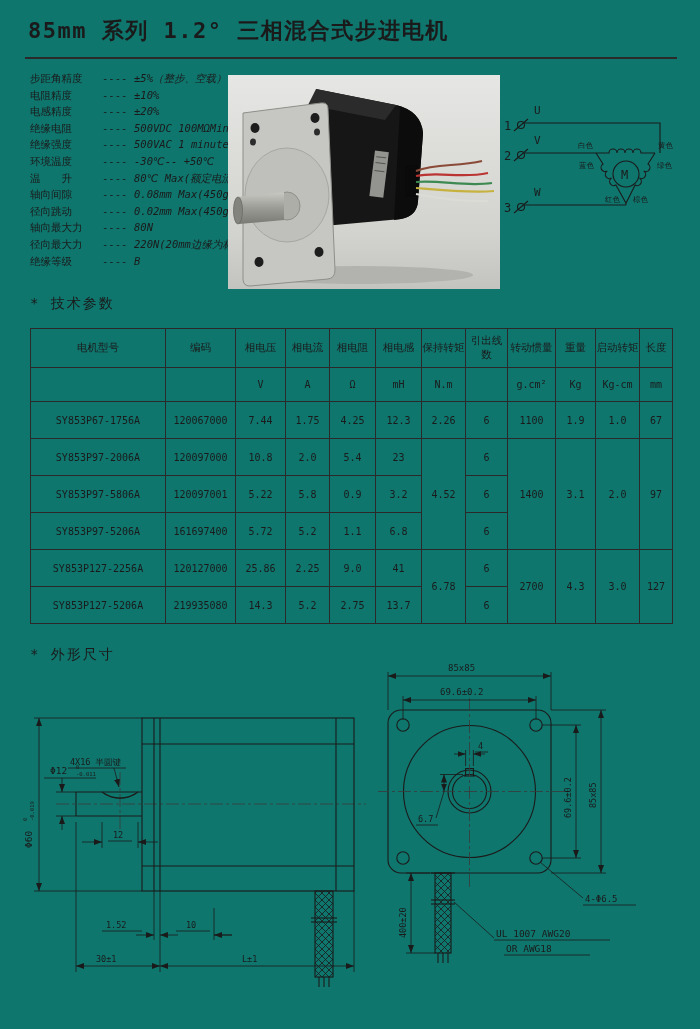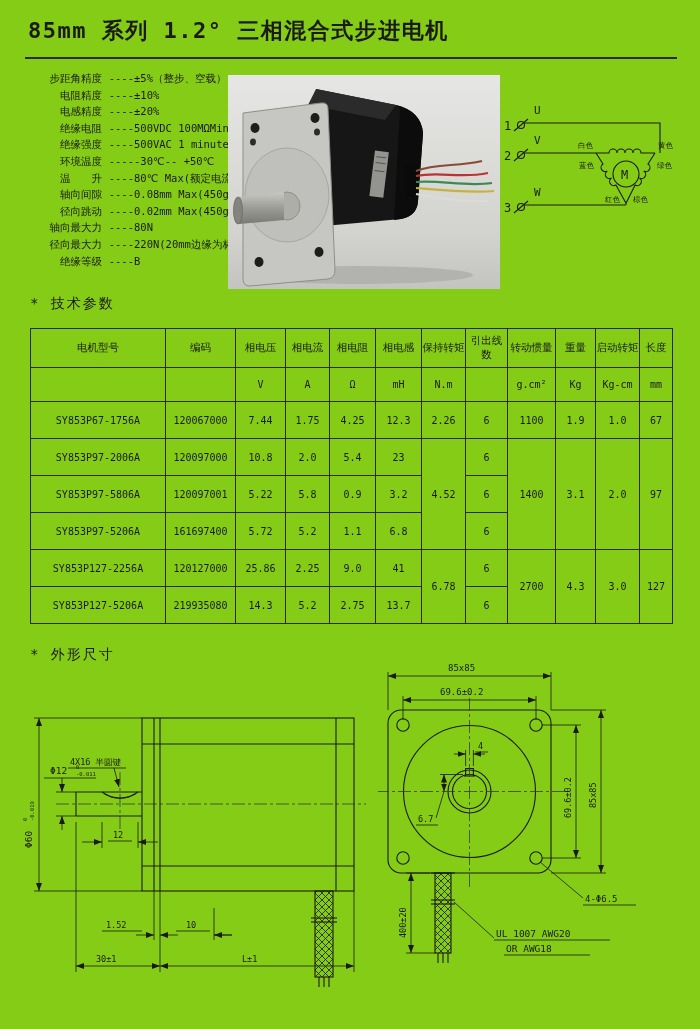--- a/index.html
+++ b/index.html
@@ -1,26 +1,26 @@
 <!DOCTYPE html>
 <html><head>
 <meta charset="utf-8">
 <style>
   html,body{margin:0;padding:0;background:#777;}
-  #page{position:relative;width:700px;height:1029px;background:#84cc16;overflow:hidden;
+  #page{position:relative;width:700px;height:1029px;background:#0f766e;overflow:hidden;
         font-family:"DejaVu Sans Mono","DejaVu Sans","Liberation Sans",sans-serif;color:#1a1a1a;}
   
   #title{position:absolute;left:28px;top:16px;font-size:22px;font-weight:bold;letter-spacing:1.5px;white-space:nowrap;}
   #title-rule{position:absolute;left:25px;top:57px;width:652px;border-top:2px solid #2a2a2a;}
   
   #specs{position:absolute;left:30px;top:70px;width:215px;font-size:10.5px;line-height:16.6px;}
-  .spec-row{display:flex;white-space:nowrap;text-align:right;}
+  .spec-row{display:flex;white-space:nowrap;}
   .spec-label{width:72px;flex:none;}
   .spec-dash{width:32px;flex:none;letter-spacing:0;}
-  .spec-value{flex:none;}
+  .spec-value{flex:none;font-style:italic;}
   .section-head{position:absolute;font-size:14px;letter-spacing:2px;font-weight:500;}
   
   #photo{position:absolute;left:228px;top:75px;}
   
   #wiring{position:absolute;left:500px;top:96px;}
   
   #spec-table{position:absolute;left:30px;top:328px;border-collapse:collapse;table-layout:fixed;}
   #spec-table td,#spec-table th{border:1.4px solid #2a2a2a;text-align:center;vertical-align:middle;
       font-size:10px;font-weight:normal;padding:0;overflow:hidden;}
   #spec-table thead tr.hrow th{height:38px;font-size:10.5px;}

